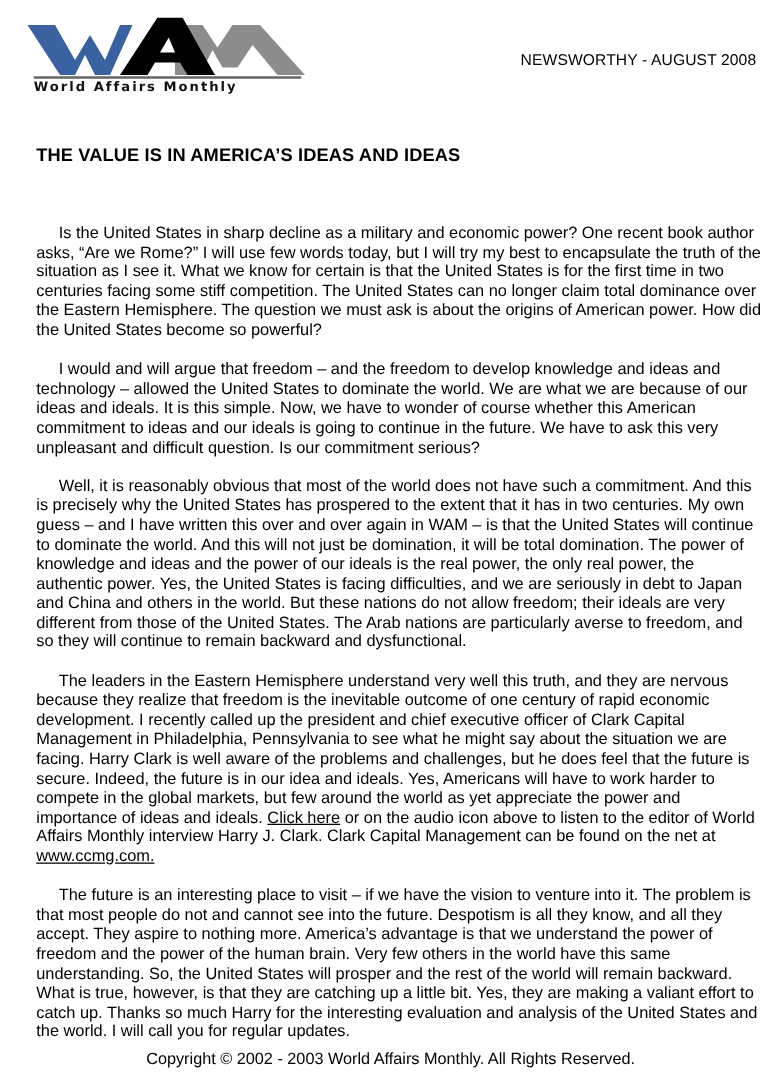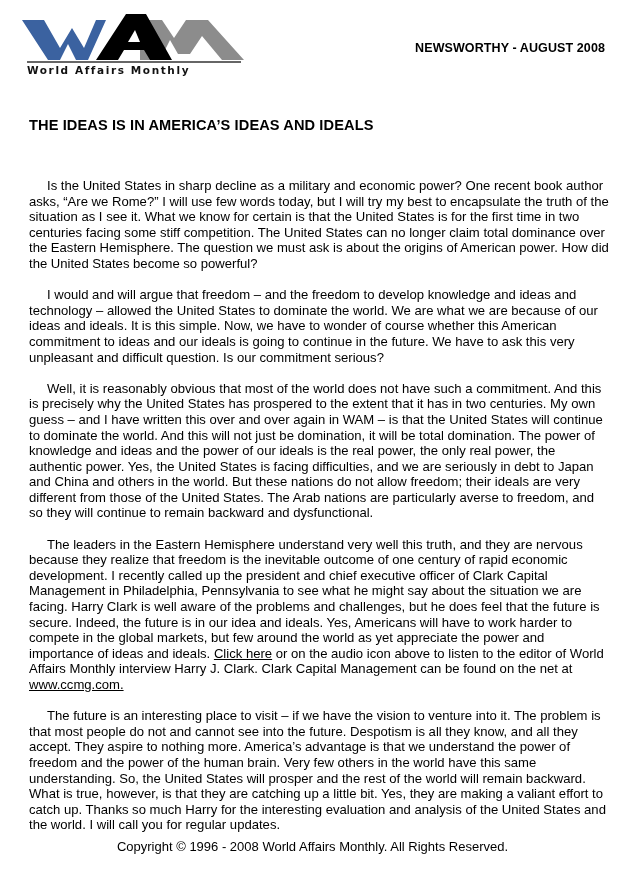--- a/index.html
+++ b/index.html
@@ -10,21 +10,21 @@
   .logo { position: absolute; left: 22px; top: 14px; width: 222px; height: 70px; }
   .logo svg { display: block; }
   .logo-sub {
     position: absolute; left: 27px; top: 64px; width: 214px;
     font-family: "DejaVu Sans", sans-serif; font-weight: bold; font-size: 10.5px;
     letter-spacing: 1.6px; color: #111; white-space: nowrap;
   }
   .logo-rule { position: absolute; left: 27px; top: 61px; width: 214px; height: 2px; background: #666; }
   .issue {
     position: absolute; right: 20px; top: 41px;
-    font-weight: bold; font-size: 12.5px; letter-spacing: 0.1px; padding-left: 40px;
+    font-weight: normal; font-size: 12.5px; letter-spacing: 0.1px; padding-left: 40px;
   }
   .title {
     position: absolute; left: 29px; top: 117px;
     font-weight: bold; font-size: 14.6px; letter-spacing: 0.1px;
   }
   .article { position: absolute; left: 29px; top: 178px; width: 580px; }
   .para {
     font-size: 13.1px; line-height: 15.6px; margin: 0 0 15.6px 0;
     text-indent: 18px; text-align: left;
   }
@@ -48,23 +48,23 @@
     <polygon id="la" points="74,46 104,0 124,0 150,46 128,46 122,36 102,36 96,46" fill="#000000"></polygon>
     <polygon points="106,28 118,28 113,16" fill="#ffffff"></polygon>
   </svg>
   <div></div>
 </div>
 <div class="logo-rule"></div>
 <div class="logo-sub">World Affairs Monthly</div>
 
 <div class="issue">NEWSWORTHY - AUGUST 2008</div>
 
-<div class="title">THE IDEAS IS IN AMERICA’S IDEAS AND IDEALS</div>
+<div class="title">THE VALUE IS IN AMERICA’S IDEAS AND IDEAS</div>
 
 <div class="article">
   <p class="para">Is the United States in sharp decline as a military and economic power? One recent book author asks, “Are we Rome?” I will use few words today, but I will try my best to encapsulate the truth of the situation as I see it. What we know for certain is that the United States is for the first time in two centuries facing some stiff competition. The United States can no longer claim total dominance over the Eastern Hemisphere. The question we must ask is about the origins of American power. How did the United States become so powerful?</p>
   <p class="para">I would and will argue that freedom – and the freedom to develop knowledge and ideas and technology – allowed the United States to dominate the world. We are what we are because of our ideas and ideals. It is this simple. Now, we have to wonder of course whether this American commitment to ideas and our ideals is going to continue in the future. We have to ask this very unpleasant and difficult question. Is our commitment serious?</p>
   <p class="para"><span>Well, it is reasonably obvious that most of the world does not have such a commitment. And this is precisely why the United States has prospered to the extent that it has in two centuries. My own guess – and I have written this over and over again in </span><b>WAM</b><span> – is that the United States will continue to dominate the world. And this will not just be domination, it will be total domination. The power of knowledge and ideas and the power of our ideals is the real power, the only real power, the authentic power. Yes, the United States is facing difficulties, and we are seriously in debt to Japan and China and others in the world. But these nations do not allow freedom; their ideals are very different from those of the United States. The Arab nations are particularly averse to freedom, and so they will continue to remain backward and dysfunctional.</span></p>
   <p class="para"><span>The leaders in the Eastern Hemisphere understand very well this truth, and they are nervous because they realize that freedom is the inevitable outcome of one century of rapid economic development. I recently called up the president and chief executive officer of Clark Capital Management in Philadelphia, Pennsylvania to see what he might say about the situation we are facing. Harry Clark is well aware of the problems and challenges, but he does feel that the future is secure. Indeed, the future is in our idea and ideals. Yes, Americans will have to work harder to compete in the global markets, but few around the world as yet appreciate the power and importance of ideas and ideals. </span><span class="link">Click here</span><span> or on the audio icon above to listen to the editor of </span><b>World Affairs Monthly</b><span> interview Harry J. Clark. Clark Capital Management can be found on the net at </span><span class="link">www.ccmg.com.</span></p>
   <p class="para">The future is an interesting place to visit – if we have the vision to venture into it. The problem is that most people do not and cannot see into the future. Despotism is all they know, and all they accept. They aspire to nothing more. America’s advantage is that we understand the power of freedom and the power of the human brain. Very few others in the world have this same understanding. So, the United States will prosper and the rest of the world will remain backward. What is true, however, is that they are catching up a little bit. Yes, they are making a valiant effort to catch up. Thanks so much Harry for the interesting evaluation and analysis of the United States and the world. I will call you for regular updates.</p>
 </div>
 
-<div class="footer">Copyright © 1996 - 2008 World Affairs Monthly. All Rights Reserved.</div>
+<div class="footer">Copyright © 2002 - 2003 World Affairs Monthly. All Rights Reserved.</div>
 
 </body></html>

